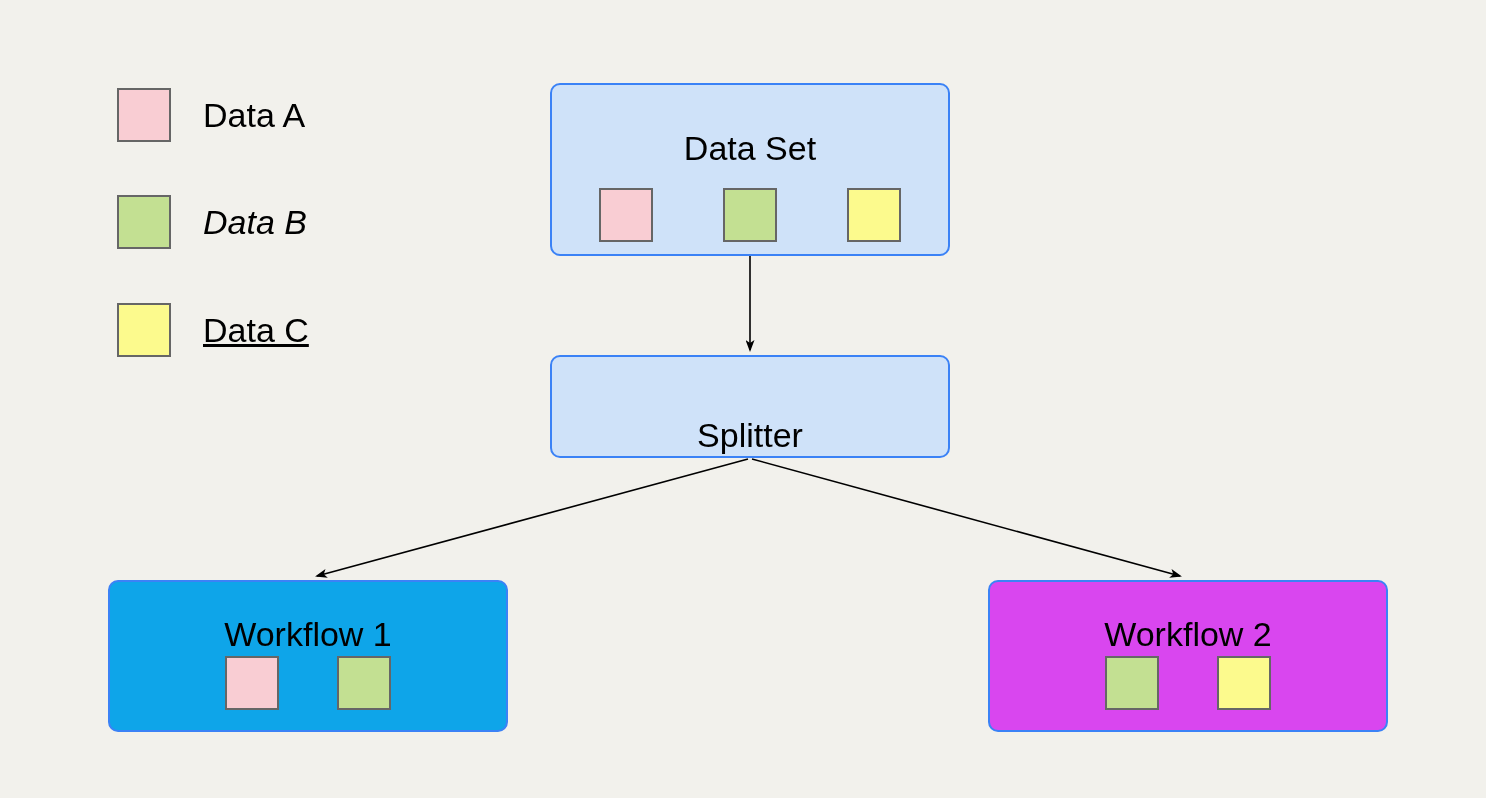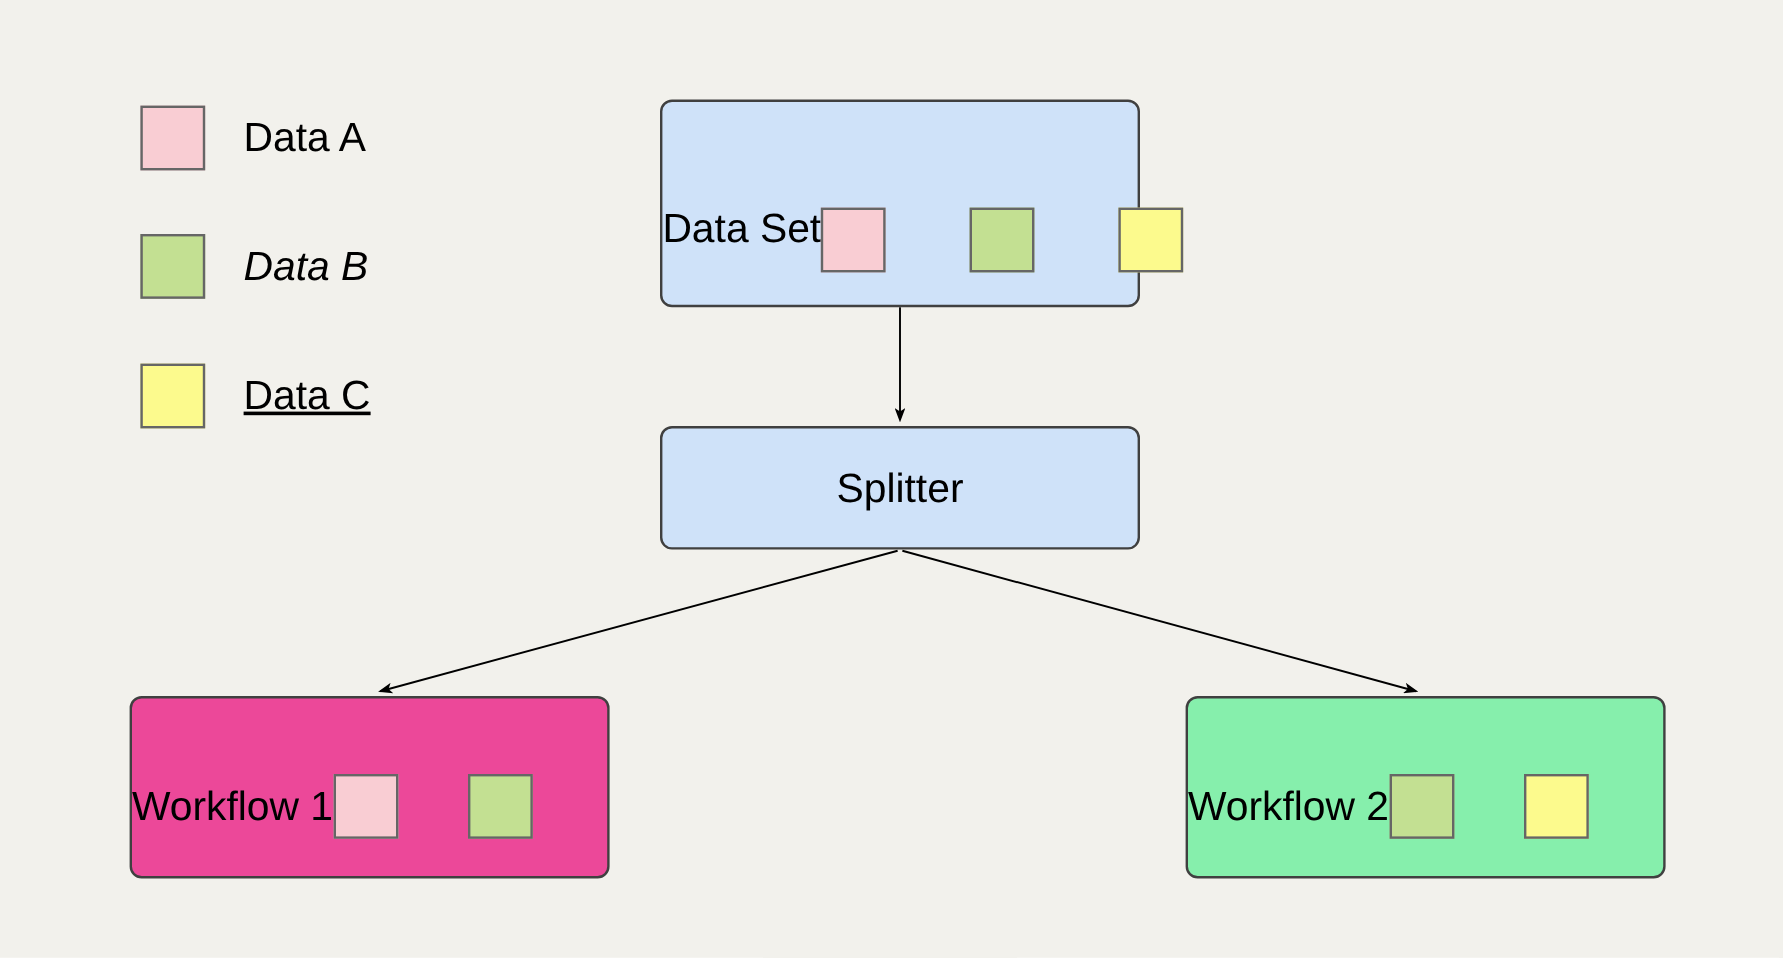--- a/index.html
+++ b/index.html
@@ -21,24 +21,24 @@
     position: absolute;
     left: 0;
     top: 0;
     width: 1486px;
     height: 798px;
     pointer-events: none;
   }
   .node {
     position: absolute;
     box-sizing: border-box;
-    border: 2px solid #404040;
+    border: 2px solid #3b82f6;
     border-radius: 10px;
     display: flex;
-    flex-direction: row;
+    flex-direction: column;
     align-items: center;
     color: #000;
   }
   .node-label {
     font-size: 34px;
     line-height: 42px;
     white-space: nowrap;
   }
   .squares {
     display: flex;
@@ -47,21 +47,21 @@
   .sq {
     display: inline-block;
     box-sizing: border-box;
     width: 54px;
     height: 54px;
     border: 2px solid #666666;
   }
   
   #node-data-set   { left: 550px; top: 83px;  width: 400px; height: 173px; padding-top: 42px; }
   #node-data-set .squares { margin-top: 19px; gap: 70px; }
-  #node-splitter   { left: 550px; top: 355px; width: 400px; height: 103px; justify-content: center; }
+  #node-splitter   { left: 550px; top: 355px; width: 400px; height: 103px; justify-content: flex-end; }
   #node-workflow-1 { left: 108px; top: 580px; width: 400px; height: 152px; padding-top: 31px; }
   #node-workflow-2 { left: 988px; top: 580px; width: 400px; height: 152px; padding-top: 31px; }
   #node-workflow-1 .squares, #node-workflow-2 .squares { margin-top: 1px; gap: 58px; }
   
   .legend {
     position: absolute;
     left: 117px;
     top: 88px;
     width: 320px;
   }
@@ -118,29 +118,29 @@
       <span class="sq" style="background-color: rgb(249, 205, 211);"></span>
       <span class="sq" style="background-color: rgb(195, 224, 146);"></span>
       <span class="sq" style="background-color: rgb(252, 250, 141);"></span>
     </div>
   </div>
 
   <div class="node" id="node-splitter" style="background-color: rgb(207, 226, 249);">
     <div class="node-label">Splitter</div>
   </div>
 
-  <div class="node" id="node-workflow-1" style="background-color: #ec4899;">
+  <div class="node" id="node-workflow-1" style="background-color: #0ea5e9;">
     <div class="node-label">Workflow 1</div>
     <div class="squares">
       <span class="sq" style="background-color: rgb(249, 205, 211);"></span>
       <span class="sq" style="background-color: rgb(195, 224, 146);"></span>
     </div>
   </div>
 
-  <div class="node" id="node-workflow-2" style="background-color: #86efac;">
+  <div class="node" id="node-workflow-2" style="background-color: #d946ef;">
     <div class="node-label">Workflow 2</div>
     <div class="squares">
       <span class="sq" style="background-color: rgb(195, 224, 146);"></span>
       <span class="sq" style="background-color: rgb(252, 250, 141);"></span>
     </div>
   </div>
 
 </div>
 
 </body></html>

